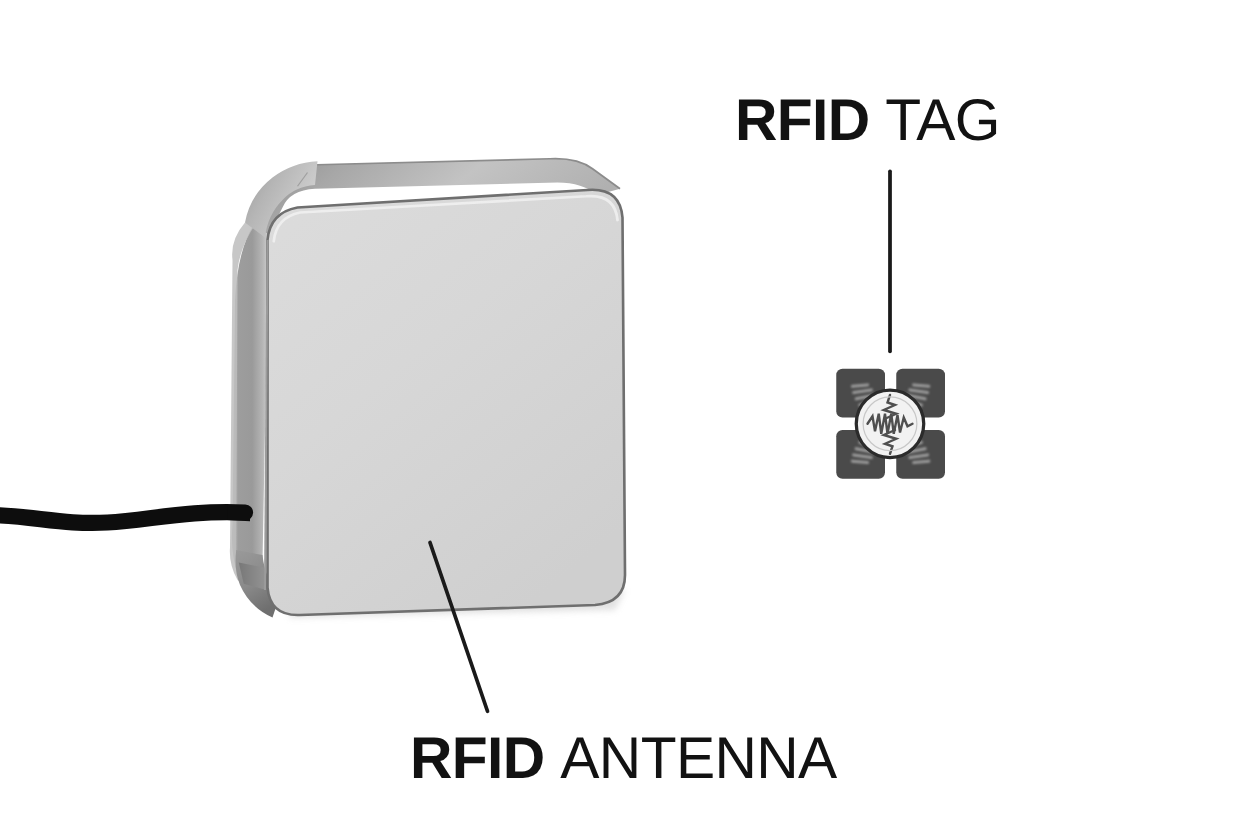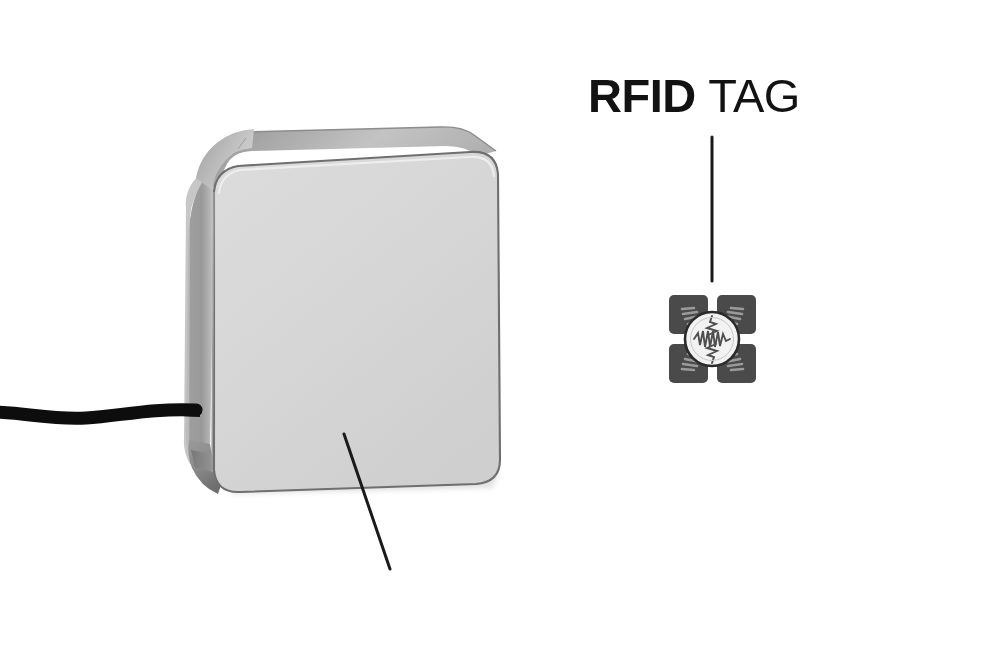--- a/index.html
+++ b/index.html
@@ -247,14 +247,17 @@
       </g>
 
       <circle cx="712" cy="319" r="21.5" fill="none" stroke="#c8c8c8" stroke-width="1"></circle>
     </g>
   </svg>
 
   <div class="label" id="label-tag">
     <span class="strong">RFID</span><span>&nbsp;</span><span class="light">TAG</span>
   </div>
 
+  <div class="label" id="label-antenna">
+    <span class="strong">RFID</span><span>&nbsp;</span><span class="light">ANTENNA</span>
+  </div>
 
 </div>
 
 </body></html>

